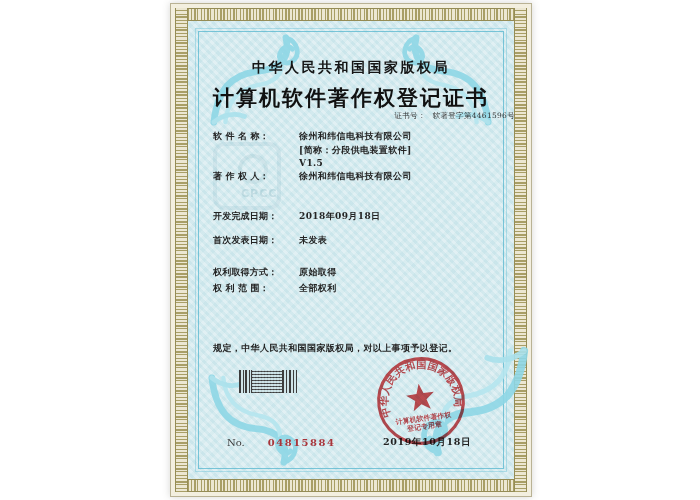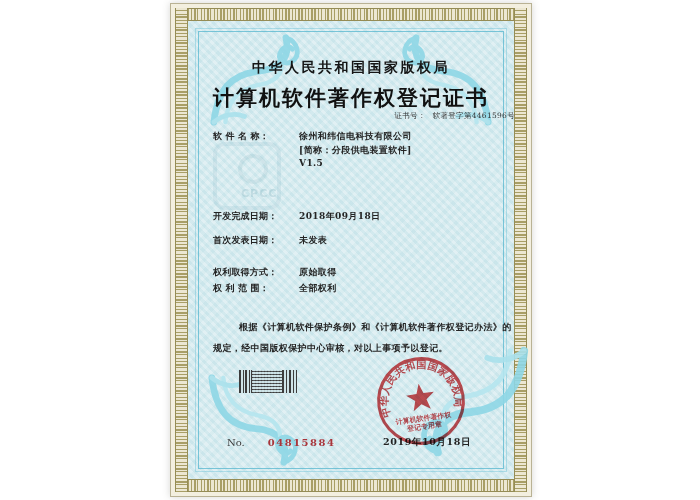--- a/index.html
+++ b/index.html
@@ -117,40 +117,42 @@
       <div class="certno">
         <span class="lbl">证书号：</span><span>软著登字第4461596号</span>
       </div>
 
       <div class="row r0">
         <span class="lbl">软 件 名 称：</span><span class="val"><span>徐州和纬信电科技有限公司</span><br>
           <span>[简称：分段供电装置软件]</span><br>
           <span>V1.5</span></span>
       </div>
 
+      <div class="row r1">
+        <span class="lbl">著 作 权 人：</span><span class="val">徐州和纬信电科技有限公司</span>
+      </div>
 
       <div class="row r2">
         <span class="lbl">开发完成日期：</span><span class="val">2018年09月18日</span>
       </div>
 
       <div class="row r3">
         <span class="lbl">首次发表日期：</span><span class="val">未发表</span>
       </div>
 
       <div class="row r4">
         <span class="lbl">权利取得方式：</span><span class="val">原始取得</span>
       </div>
 
       <div class="row r5">
         <span class="lbl">权 利 范 围：</span><span class="val">全部权利</span>
       </div>
 
 
-      <div class="stmt stmt1">根据《计算机软件保护条例》和《计算机软件著作权登记办法》的</div>
-      <div class="stmt stmt2">规定，经中国版权保护中心审核，对以上事项予以登记。</div>
+      <div class="stmt stmt2">规定，中华人民共和国国家版权局，对以上事项予以登记。</div>
 
       <div class="barcode">
         <div class="bc-seg bc-left"></div>
         <div class="bc-seg bc-mid"></div>
         <div class="bc-seg bc-right"></div>
       </div>
 
       <div class="issue-date">2019年10月18日</div>
 
       <svg class="seal" viewBox="0 0 100 100">

